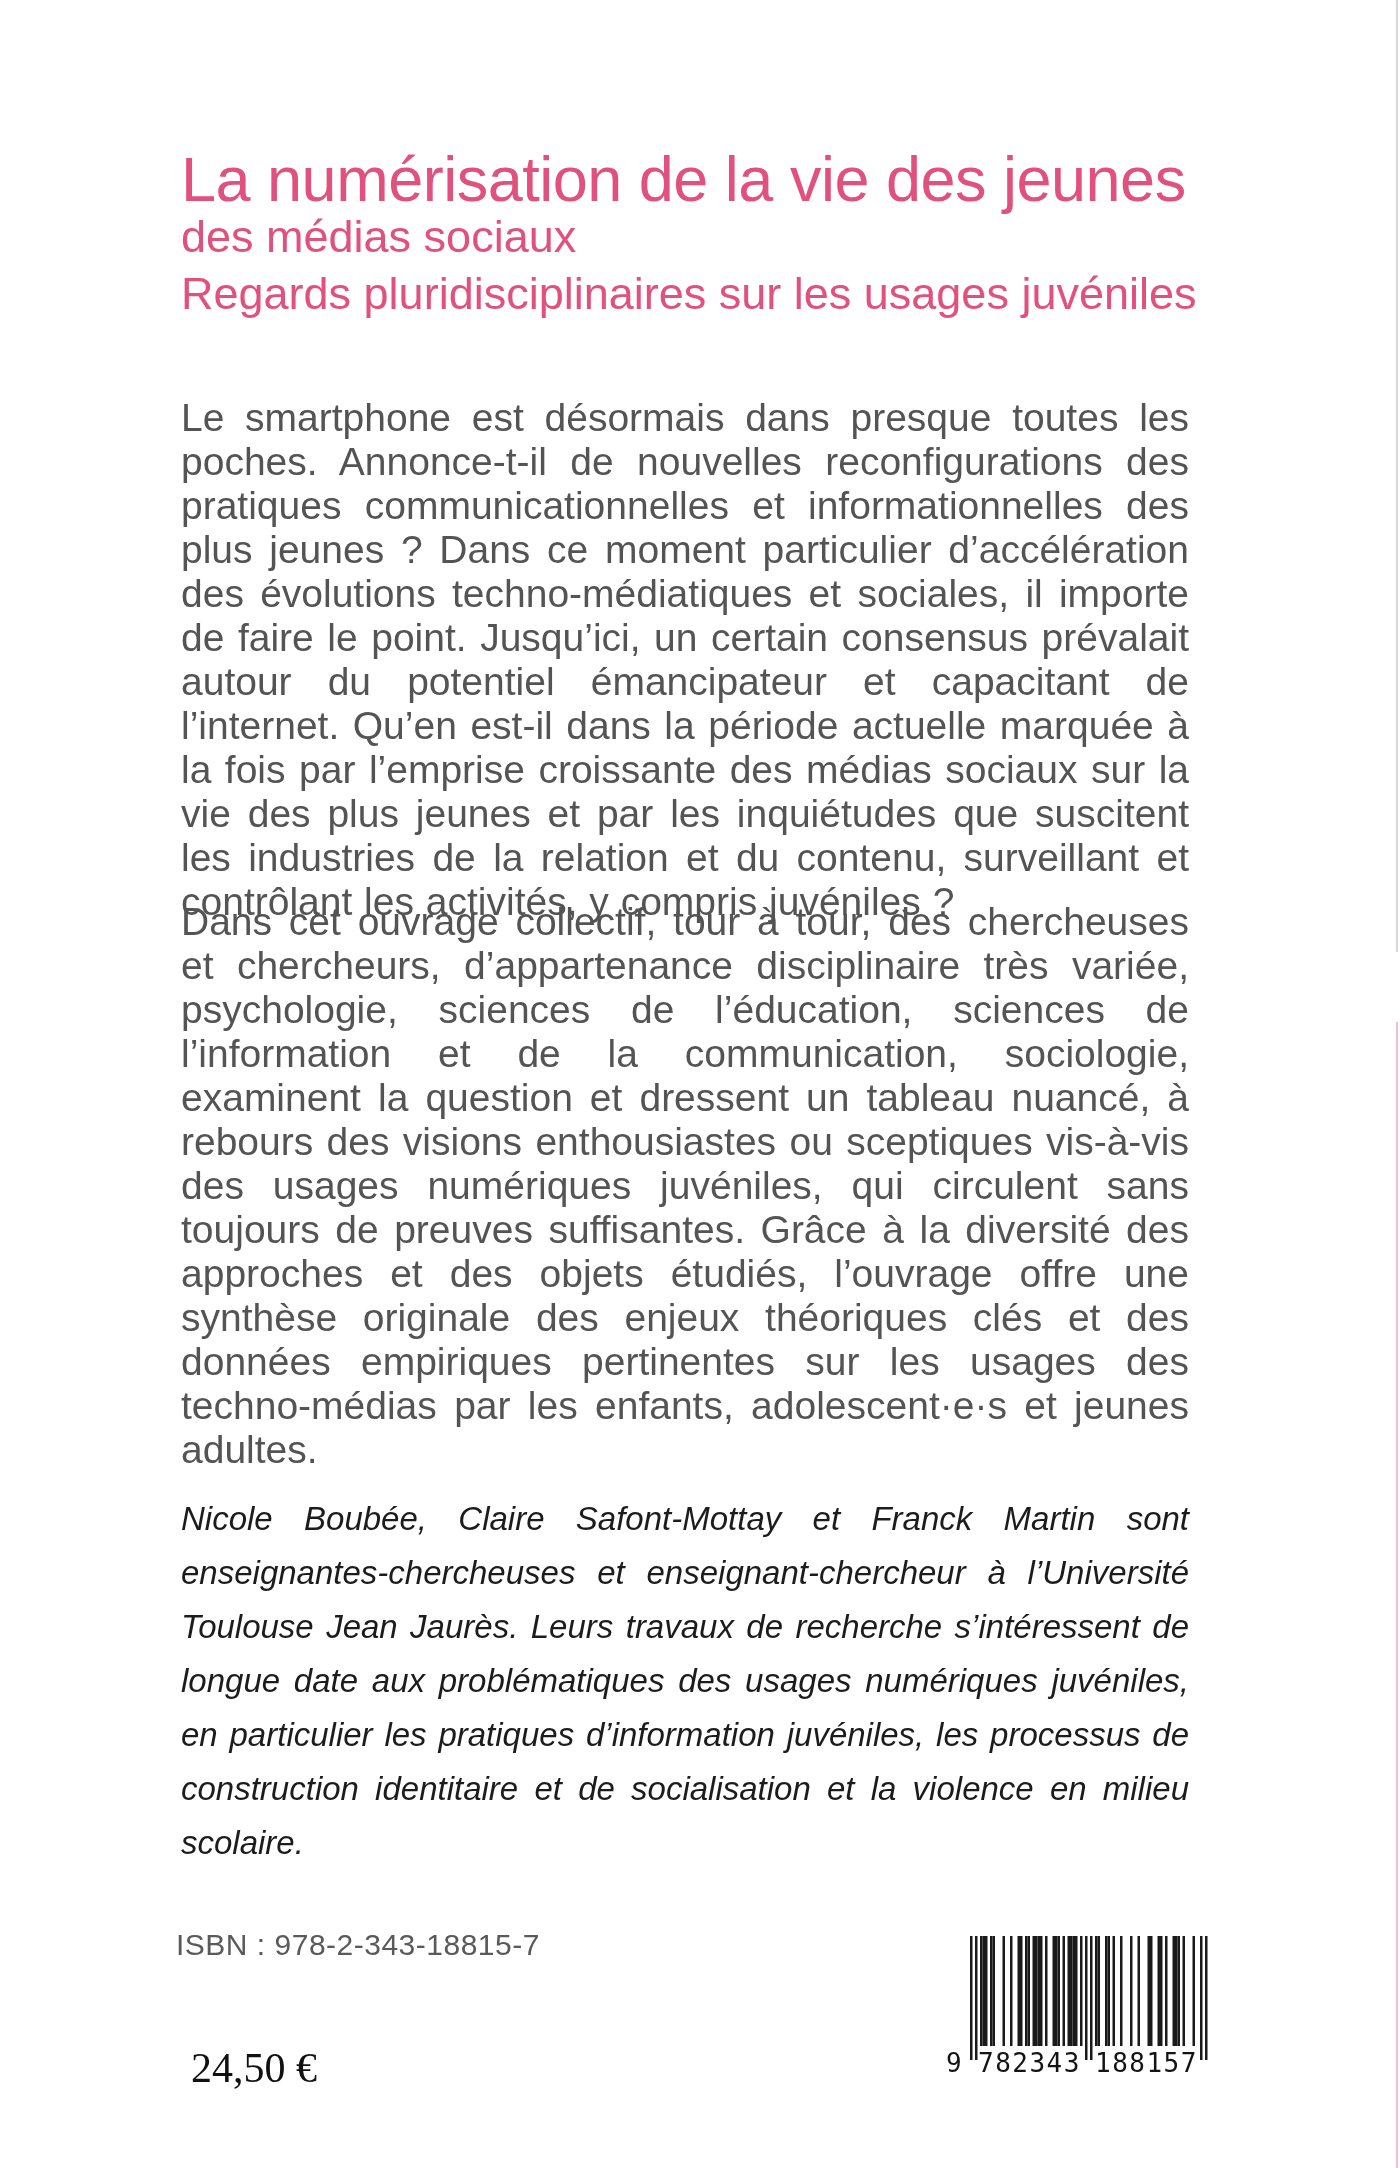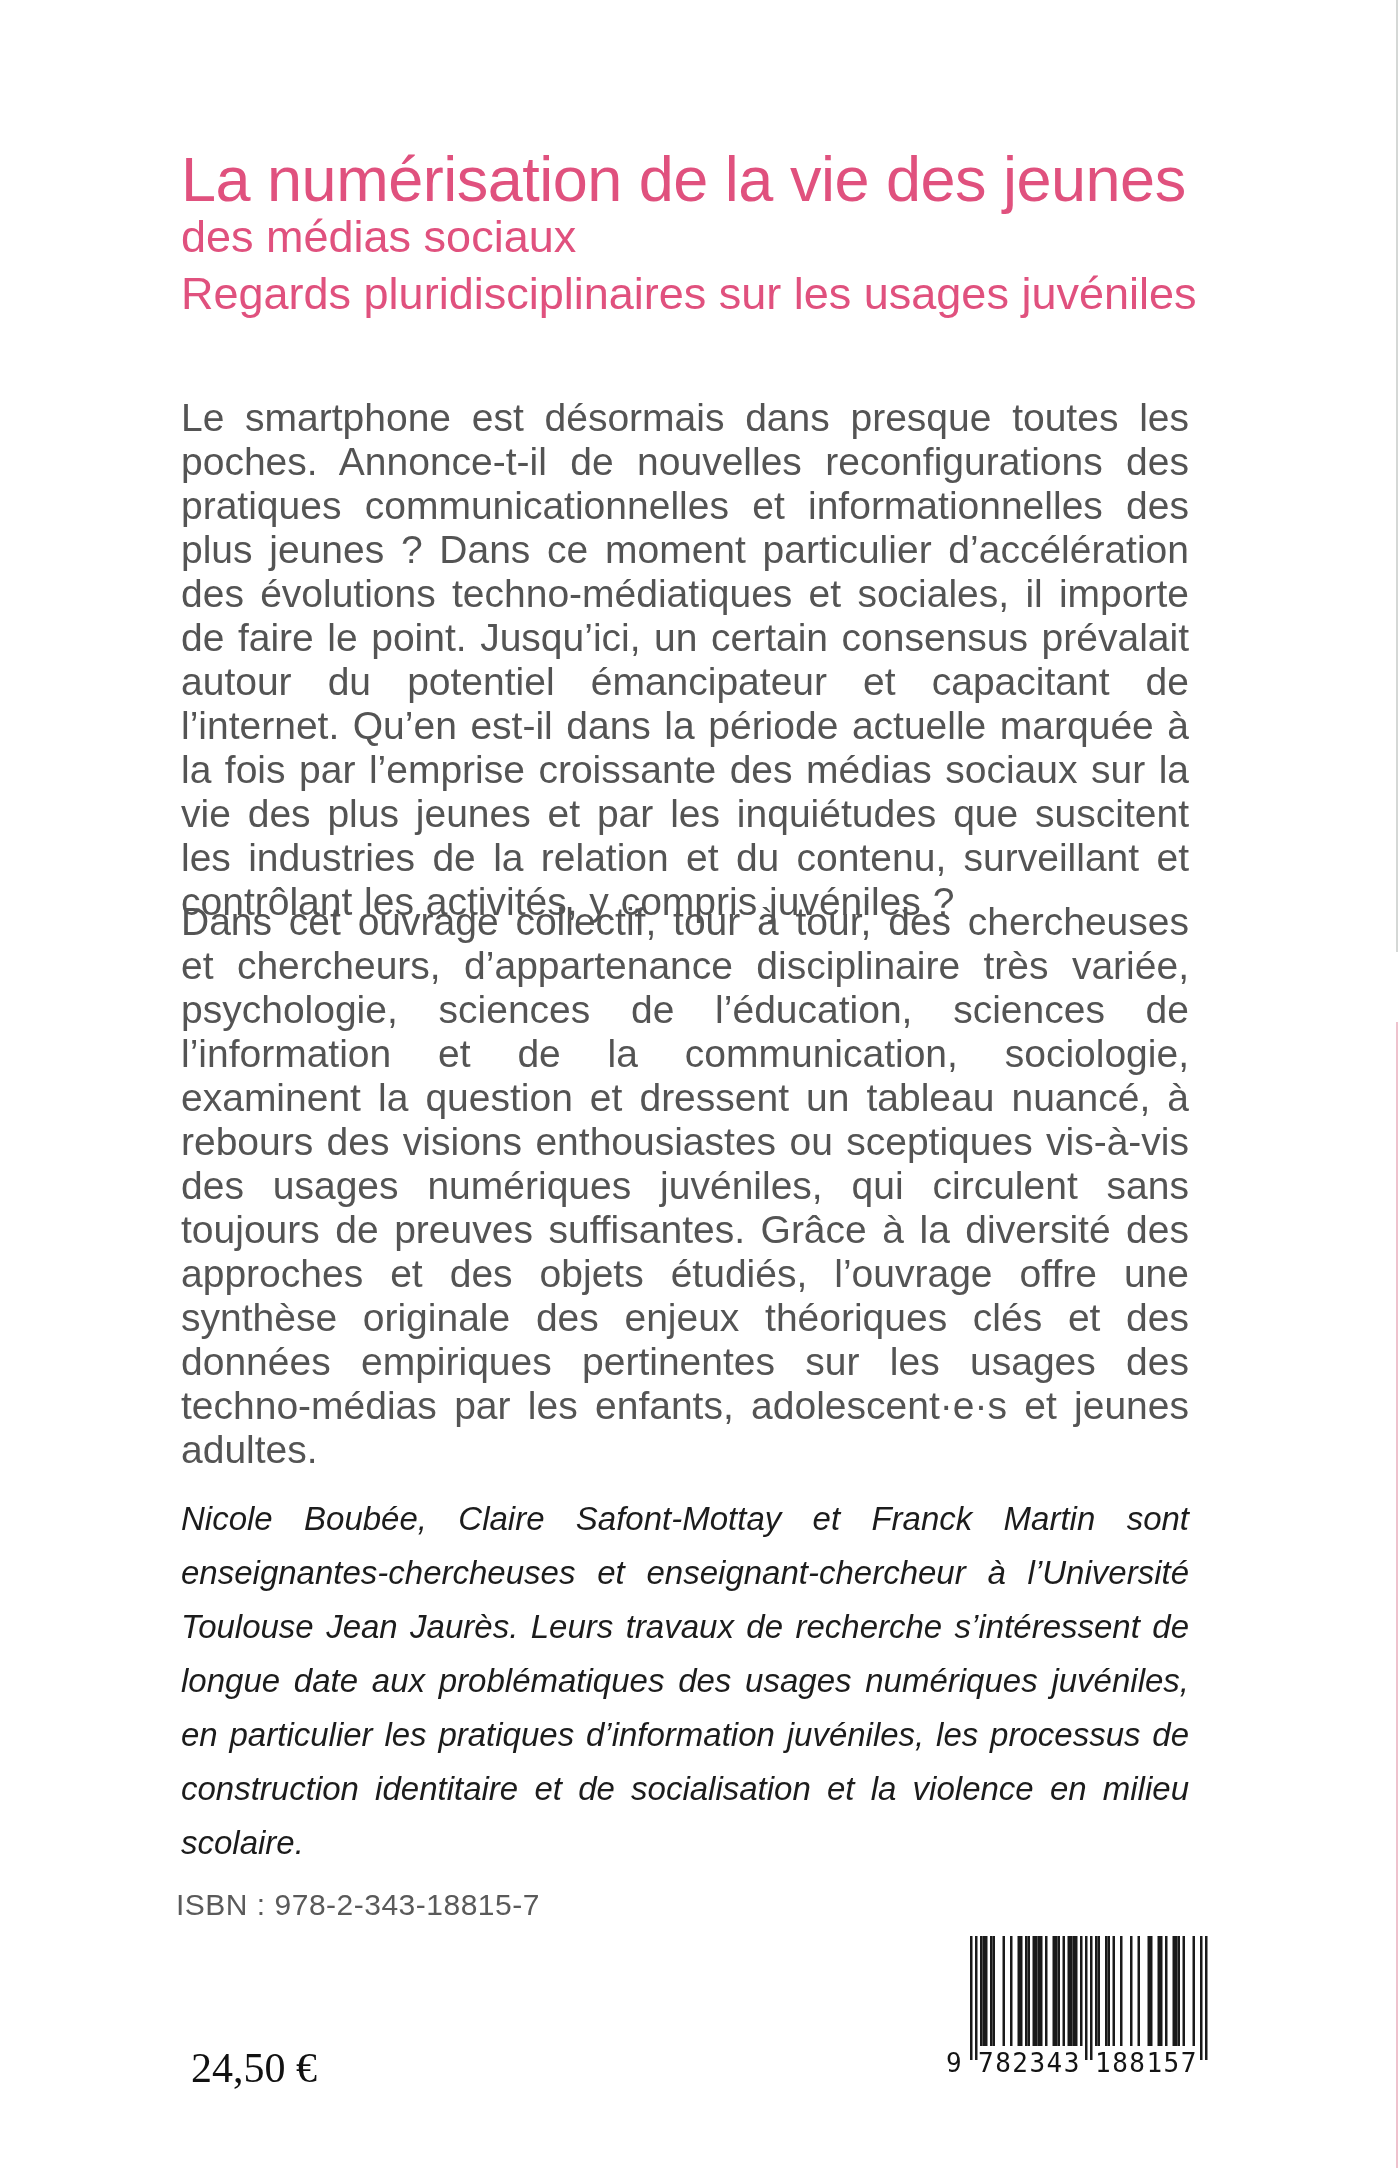--- a/index.html
+++ b/index.html
@@ -24,21 +24,21 @@
   }
   #synopsis-p1{top:396px;}
   #synopsis-p2{top:900px;}
   .authors{
     position:absolute;left:181px;top:1492px;width:1008px;
     font-style:italic;font-size:33px;line-height:54px;color:#1c1c1c;
     text-align:justify;text-align-last:left;margin:0;word-spacing:2px;
   }
   .authors strong{font-weight:400;}
   .isbn{
-    position:absolute;left:176px;top:1888px;
+    position:absolute;left:176px;top:1928px;
     font-size:30px;color:#5a5a5a;letter-spacing:0.5px;
   }
   .price{
     position:absolute;left:174px;top:2044px;
     font-family:"Liberation Serif",serif;font-size:42px;color:#111111;margin-left:17px;
   }
   .barcode{
     position:absolute;left:944px;top:1936px;width:270px;height:150px;background:#ffffff;
   }
   .barcode svg{position:absolute;left:26px;top:0;}

